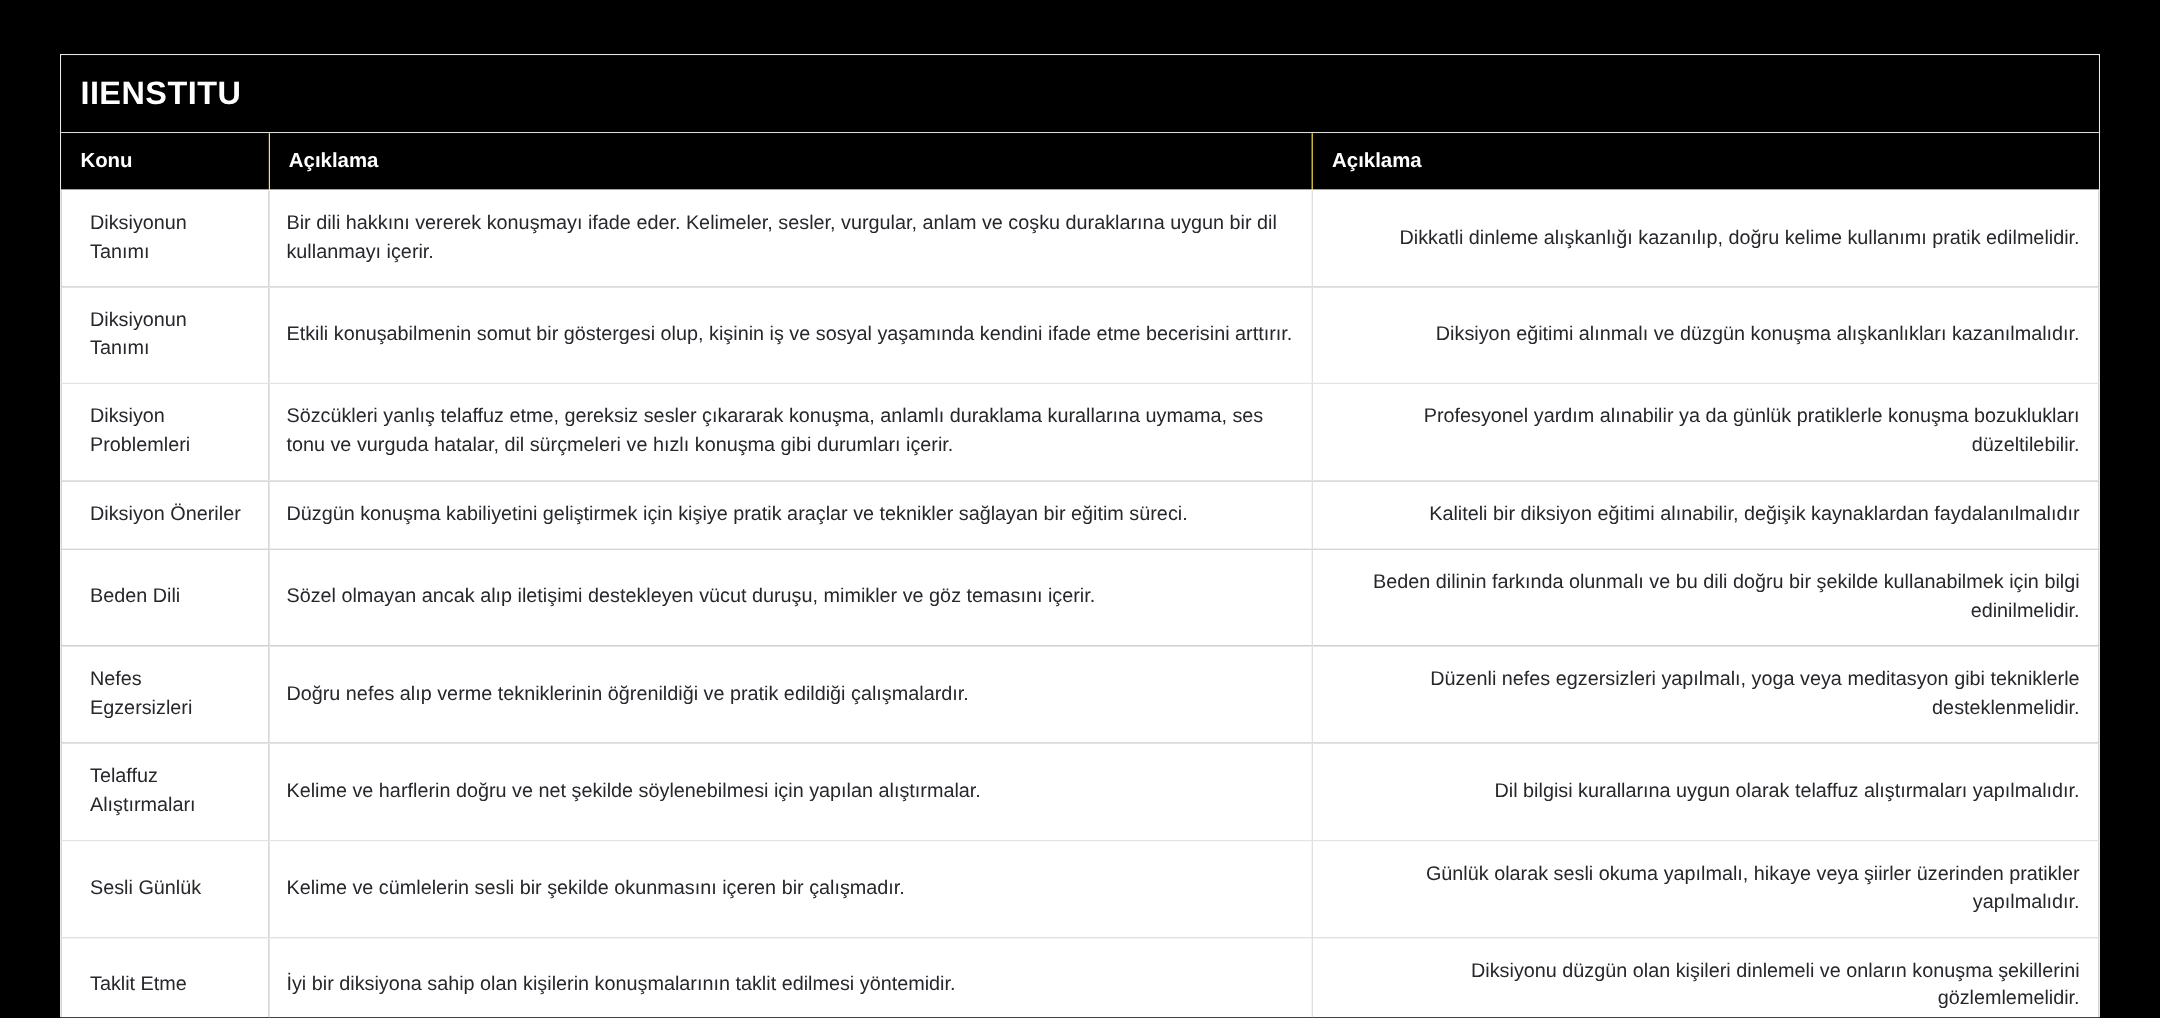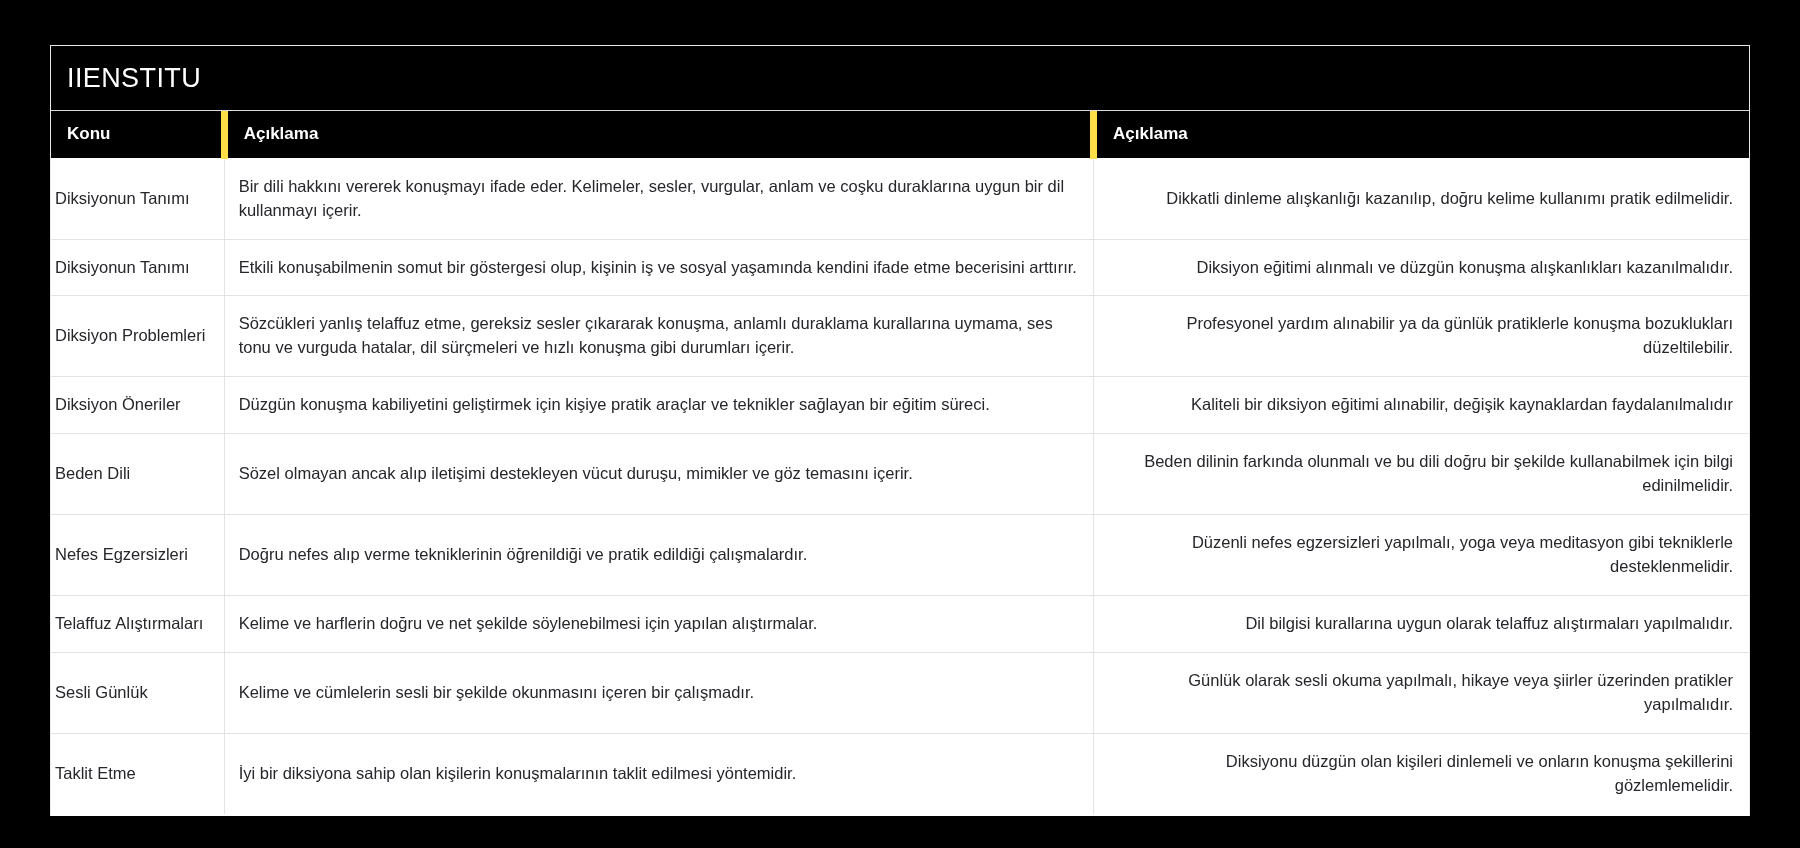--- a/index.html
+++ b/index.html
@@ -24,59 +24,59 @@
     border-bottom: 2px solid #ffffff;
   }
   .brand-bar {
     background: #000000;
     padding: 18px 16px 16px 16px;
     border-bottom: 1px solid #dcdcdc;
   }
   .brand-title {
     color: #ffffff;
     font-size: 27px;
-    font-weight: normal;
+    font-weight: bold;
     letter-spacing: 0.4px;
     line-height: 1.1;
   }
   table {
     width: 100%;
     border-collapse: collapse;
     table-layout: fixed;
   }
   col.c-konu { width: 10.2%; }
   col.c-aciklama { width: 51.2%; }
   col.c-oneriler { width: 38.6%; }
   thead th {
     background: #000000;
     color: #ffffff;
     font-size: 17px;
     font-weight: bold;
     text-align: left;
     padding: 13px 16px 14px 16px;
-    border-right: 7px solid #fde047;
+    border-right: 1px solid #fde047;
     border-bottom: 1px solid #ffffff;
     vertical-align: middle;
     white-space: nowrap;
   }
   thead th:last-child { border-right: none; }
   tbody td {
     background: #ffffff;
     color: #26262b;
     font-size: 16.5px;
     line-height: 1.45;
     padding: 16px 16px 16px 16px;
     border-right: 1px solid #e3e3e3;
     border-bottom: 1px solid #e3e3e3;
     vertical-align: middle;
     word-wrap: break-word;
   }
   tbody td:last-child { border-right: none; }
   tbody tr:last-child td { border-bottom: none; }
-  td.konu-cell { padding-left: 4px; }
+  td.konu-cell { padding-left: 24px; }
   td.aciklama-cell { padding-left: 14px; }
   td.oneriler-cell { padding-left: 16px; text-align: right; }
 </style>
 </head>
 <body>
 
 <div id="page">
   <div class="table-wrap">
 
     <div class="brand-bar">

